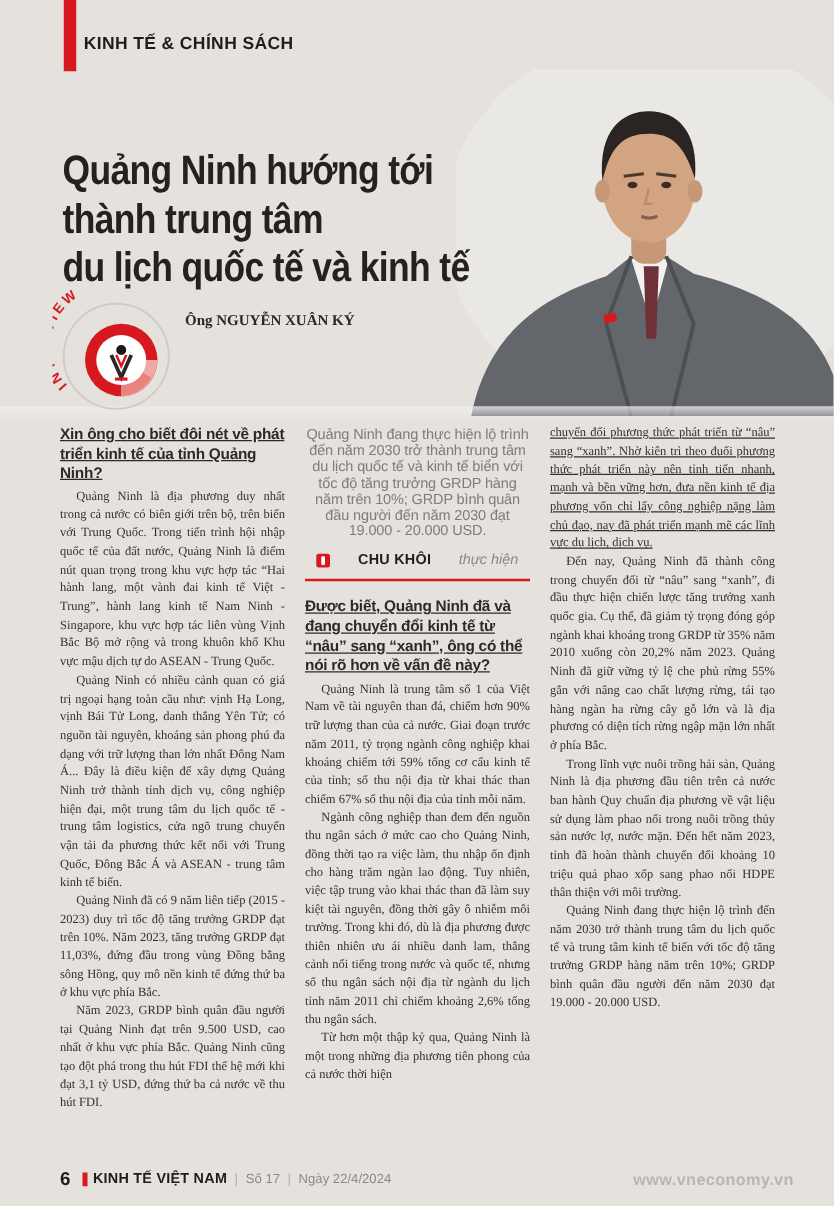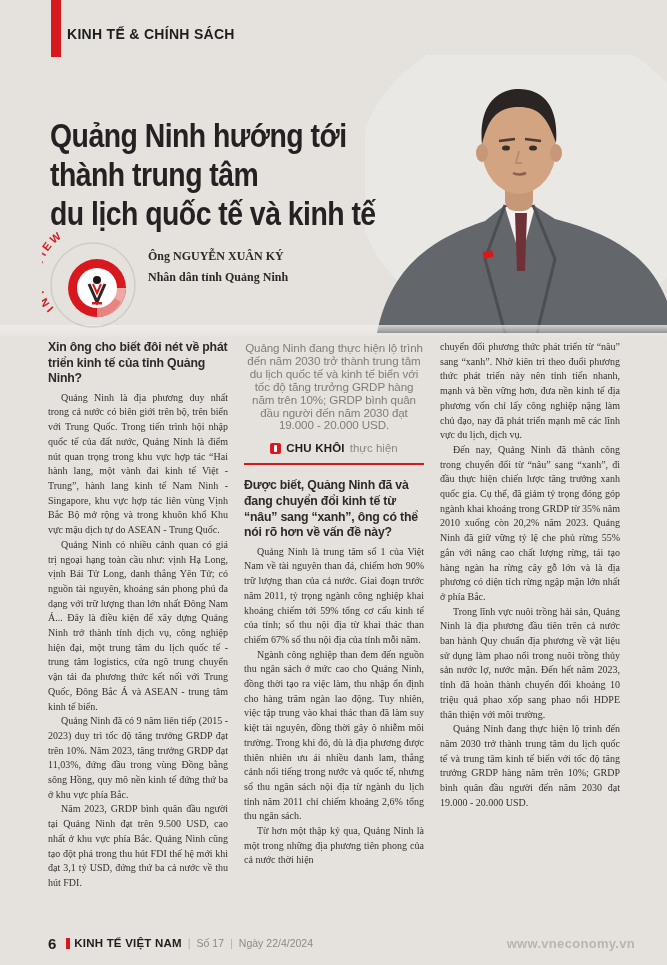--- a/index.html
+++ b/index.html
@@ -37,37 +37,37 @@
   .portrait{position:absolute;right:0;top:55px;width:302px;height:278px;overflow:hidden;}
   .fade-strip{position:absolute;left:0;top:325px;width:100%;height:14px;
     background:linear-gradient(#f0eeec,rgba(229,226,222,0));opacity:.8;}
 
   
   .columns{position:absolute;left:48px;top:340px;width:572px;height:584px;
     display:flex;gap:16px;overflow:hidden;}
   .col{width:180px;flex:0 0 180px;overflow:hidden;}
   .body-p{font-size:10px;line-height:14.7px;text-align:justify;
     color:#35302e;margin:0;text-indent:13px;}
-  .no-indent{text-indent:0;}
+  .no-indent{text-indent:0;text-decoration:underline;}
   .question{font-family:"Liberation Sans",sans-serif;font-weight:bold;
     font-size:12.3px;line-height:15.6px;color:#2e2a2a;margin:0 0 4px 0;
     letter-spacing:-.2px;}
   .question.mt{margin-top:9px;}
 
   
   .lede{font-family:"Liberation Sans",sans-serif;font-size:11.6px;line-height:12.9px;
     color:#7f7c79;text-align:center;margin:2px 0 0 0;letter-spacing:-.1px;}
-  .byline{display:flex;align-items:center;justify-content:center;gap:5px;
+  .byline{display:flex;align-items:center;justify-content:center;gap:22px;
     margin-top:10px;font-family:"Liberation Sans",sans-serif;font-size:11.5px;}
   .byline-icon{width:11px;height:11px;background:#d7191f;border-radius:2px;
     display:inline-block;position:relative;flex:0 0 11px;}
   .byline-icon:after{content:"";position:absolute;left:4px;top:2px;width:3px;height:7px;
     background:#fff;border-radius:1px;}
   .byline-author{font-weight:bold;color:#1f1d1c;letter-spacing:.2px;}
-  .byline-suffix{color:#8a8784;}
+  .byline-suffix{font-style:italic;color:#8a8784;}
   .red-rule{border:none;border-top:2px solid #d7191f;margin:9px 0 13px 0;}
 
   
   .footer{position:absolute;left:48px;right:32px;top:933px;height:20px;
     display:flex;align-items:center;font-family:"Liberation Sans",sans-serif;}
   .page-num{font-weight:bold;font-size:15px;color:#1f1d1c;margin-right:10px;}
   .footer-brand-bar{width:4px;height:11px;background:#d7191f;margin-right:4px;}
   .footer-brand{font-weight:bold;font-size:11.5px;color:#1f1d1c;letter-spacing:.2px;}
   .footer-sep{color:#b4b1ad;margin:0 6px;font-size:11px;}
   .footer-meta{font-size:10.5px;color:#8d8a86;}
@@ -130,21 +130,20 @@
       <circle cx="55" cy="56" r="20" fill="#ffffff"></circle>
       <circle cx="55" cy="48" r="4" fill="#1b1817"></circle>
       <path d="M47,52 L55,70 L63,52" fill="none" stroke="#2b2726" stroke-width="3"></path>
       <path d="M51,52 L55,61 L59,52" fill="none" stroke="#d7191f" stroke-width="2"></path>
       <rect x="50" y="70" width="10" height="2.5" fill="#d7191f"></rect>
     </svg>
   </div>
 
   <div class="author">
     <div>Ông NGUYỄN XUÂN KÝ</div>
-    <div>Nhân dân tỉnh Quảng Ninh</div>
   </div>
 
   <div class="columns">
 
     <section class="col">
       <p class="question no-indent">Xin ông cho biết đôi nét về phát triển kinh tế của tỉnh Quảng Ninh?</p>
       <p class="body-p">Quảng Ninh là địa phương duy nhất trong cả nước có biên giới trên bộ, trên biển với Trung Quốc. Trong tiến trình hội nhập quốc tế của đất nước, Quảng Ninh là điểm nút quan trọng trong khu vực hợp tác “Hai hành lang, một vành đai kinh tế Việt - Trung”, hành lang kinh tế Nam Ninh - Singapore, khu vực hợp tác liên vùng Vịnh Bắc Bộ mở rộng và trong khuôn khổ Khu vực mậu dịch tự do ASEAN - Trung Quốc.</p>
       <p class="body-p">Quảng Ninh có nhiều cảnh quan có giá trị ngoại hạng toàn cầu như: vịnh Hạ Long, vịnh Bái Tử Long, danh thắng Yên Tử; có nguồn tài nguyên, khoáng sản phong phú đa dạng với trữ lượng than lớn nhất Đông Nam Á...  Đây là điều kiện để xây dựng Quảng Ninh trở thành tỉnh dịch vụ, công nghiệp hiện đại, một trung tâm du lịch quốc tế - trung tâm logistics, cửa ngõ trung chuyển vận tải đa phương thức kết nối với Trung Quốc, Đông Bắc Á và ASEAN - trung tâm kinh tế biển.</p>
       <p class="body-p">Quảng Ninh đã có 9 năm liên tiếp (2015 - 2023) duy trì tốc độ tăng trưởng GRDP đạt trên 10%. Năm 2023, tăng trưởng GRDP đạt 11,03%, đứng đầu trong vùng Đồng bằng sông Hồng, quy mô nền kinh tế đứng thứ ba ở khu vực phía Bắc.</p>
       <p class="body-p">Năm 2023, GRDP bình quân đầu người tại Quảng Ninh đạt trên 9.500 USD, cao nhất ở khu vực phía Bắc. Quảng Ninh cũng tạo đột phá trong thu hút FDI thế hệ mới khi đạt 3,1 tỷ USD, đứng thứ ba cả nước về thu hút FDI.</p>

